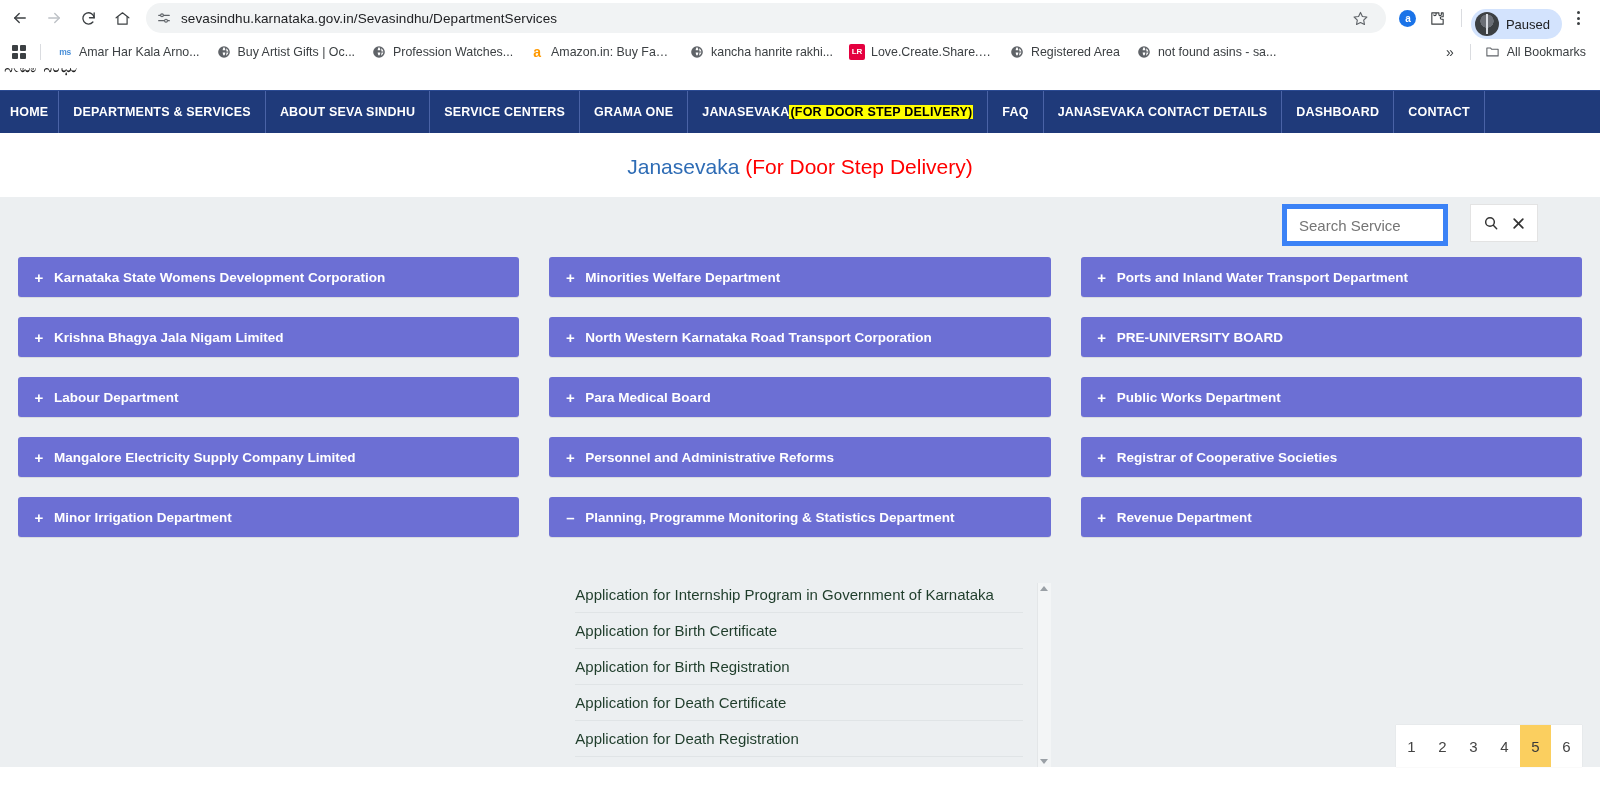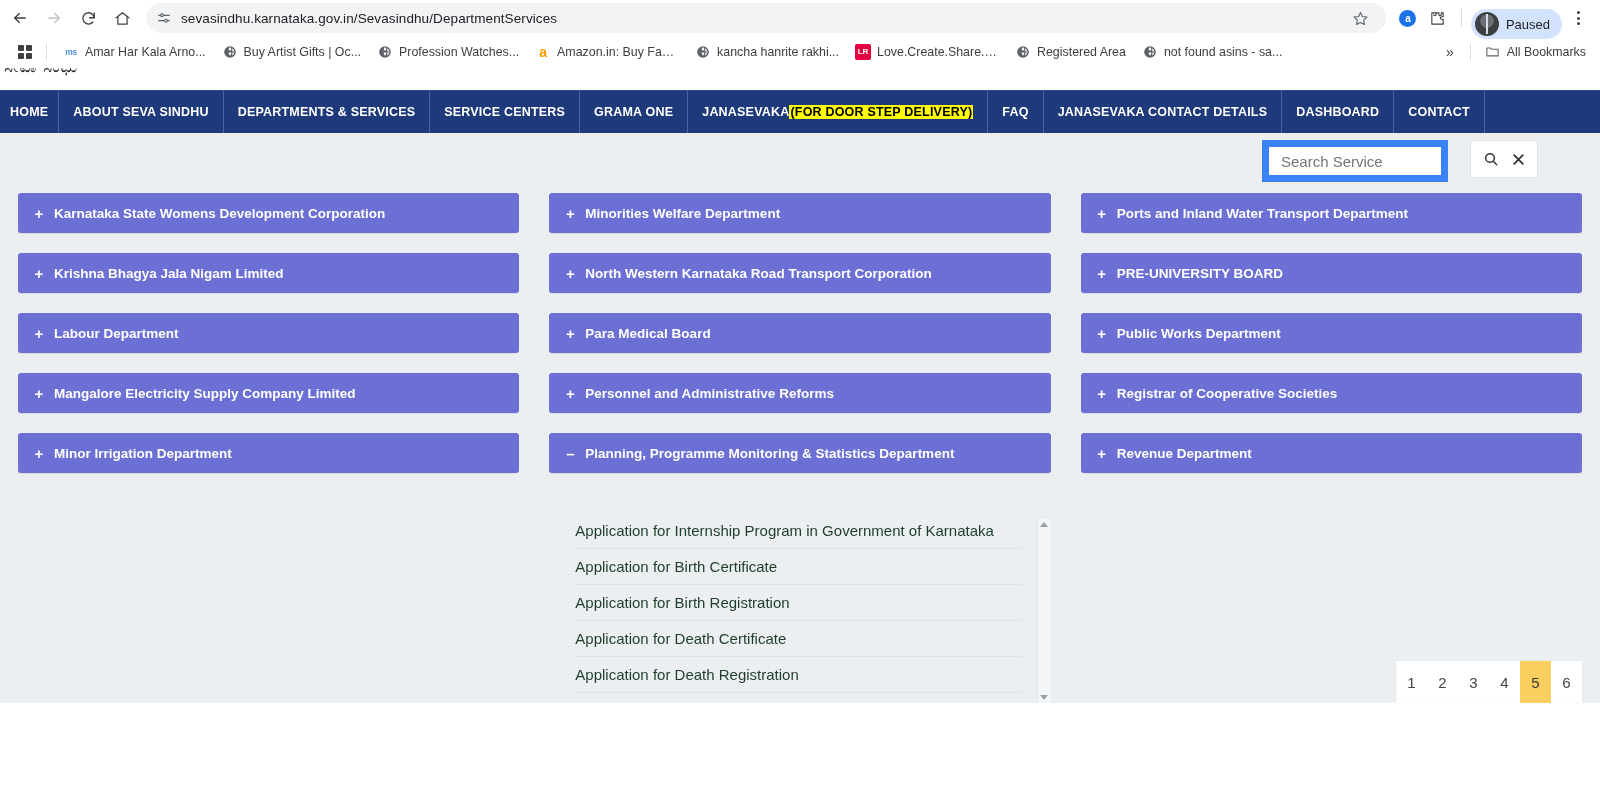--- a/index.html
+++ b/index.html
@@ -57,21 +57,21 @@
     content:""; position:absolute; left:50%; top:2px; width:2px; height:20px;
     background:#d9dde3; transform:translateX(-50%);
   }
   .profile-label { font-size:13px; color:#202124; }
   .menu-dots { width:28px;height:28px;display:flex;flex-direction:column;align-items:center;justify-content:center;gap:2.5px;flex:0 0 auto;cursor:pointer;}
   .menu-dots i{ width:3px;height:3px;border-radius:50%;background:#3c4043;display:block;}
 
   
   .bookmarks {
     display:flex; align-items:center; height:32px;
-    padding:0 8px 0 12px; gap:0; font-size:12.4px; color:#3c4043;
+    padding:0 8px 0 6px; gap:0; font-size:12.4px; color:#3c4043;
     border-bottom:1px solid #ffffff;
   }
   .apps-grid { width:26px;height:26px;display:grid;grid-template-columns:1fr 1fr;grid-template-rows:1fr 1fr;gap:2px;padding:6px;flex:0 0 auto;cursor:pointer;}
   .apps-grid i { background:#3c4043; border-radius:1px; display:block; }
   .bm-sep { width:1px;height:16px;background:#dadce0;margin:0 8px;flex:0 0 auto;}
   .bm {
     display:flex;align-items:center;gap:6px;
     padding:4px 8px;border-radius:4px;white-space:nowrap;
     max-width:160px; flex:0 0 auto; cursor:pointer;
   }
@@ -114,21 +114,21 @@
   .title-row .t1 { color:#2e6cb5; font-size:21px; }
   .title-row .t2 { color:#ff0000; font-size:21px; }
 
   .content { background:#eceff1; padding:14px 0 0; min-height:570px; position:relative; }
 
   .search-wrap {
     position:absolute; right:62px; top:7px;
     display:flex; align-items:stretch; z-index:5;
   }
   .search-input {
-    width:186px; height:42px; border:7px solid #3b82f6; background:#fff;
+    width:166px; height:42px; border:5px solid #3b82f6; background:#fff;
     padding:0 12px; font-size:15px; color:#757575; display:flex; align-items:center;
     font-family:"Liberation Sans", sans-serif;
   }
   .search-btns {
     margin-left:22px; height:38px; background:#fff; border:1px solid #e3e3e3;
     display:flex; align-items:center; gap:13px; padding:0 12px;
   }
   .search-btns span { color:#333; font-size:15px; cursor:pointer; display:flex; }
 
   .grid {
@@ -331,35 +331,38 @@
 </div>
 
 <div class="page">
 
   <div class="kannada-strip">
     <span>ಸೇವಾ ಸಿಂಧು</span>
   </div>
 
   <div class="mainnav">
     <div class="item first">HOME</div>
+    <div class="item">DEPARTMENTS &amp; SERVICES</div>
     <div class="item">ABOUT SEVA SINDHU</div>
-    <div class="item">DEPARTMENTS &amp; SERVICES</div>
     <div class="item">SERVICE CENTERS</div>
     <div class="item">GRAMA ONE</div>
     <div class="item">
       <span>JANASEVAKA </span>
         <span class="hl">(FOR DOOR STEP DELIVERY)</span>
     </div>
     <div class="item">FAQ</div>
     <div class="item">JANASEVAKA CONTACT DETAILS</div>
     <div class="item">DASHBOARD</div>
     <div class="item">CONTACT</div>
     <div class="item filler"></div>
   </div>
 
+  <div class="title-row">
+    <span class="t1">Janasevaka </span><span class="t2">(For Door Step Delivery)</span>
+  </div>
 
   <div class="content">
 
     <div class="search-wrap">
       <div class="search-input" placeholder="Search Service">Search Service</div>
       <div class="search-btns">
         <span>
           <svg width="16" height="16" viewBox="0 0 24 24" fill="none" stroke="#333" stroke-width="2.2" stroke-linecap="round">
               <circle cx="10.5" cy="10.5" r="6.5"></circle>
               <line x1="15.5" y1="15.5" x2="20.5" y2="20.5"></line>

